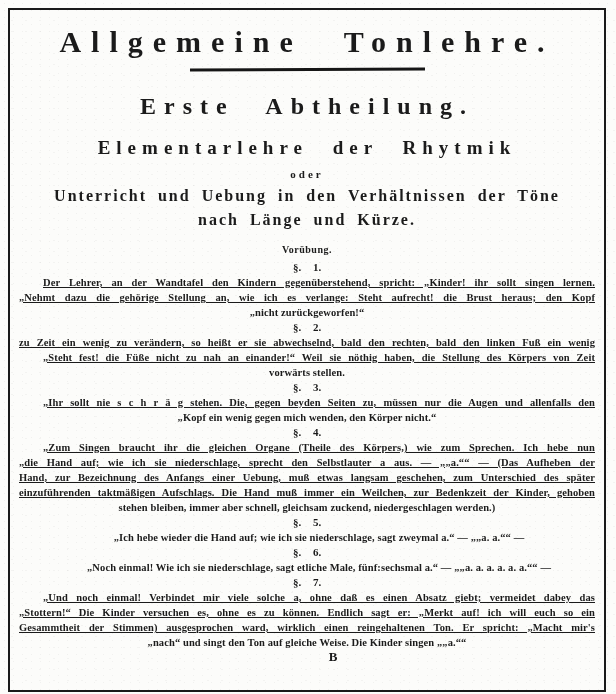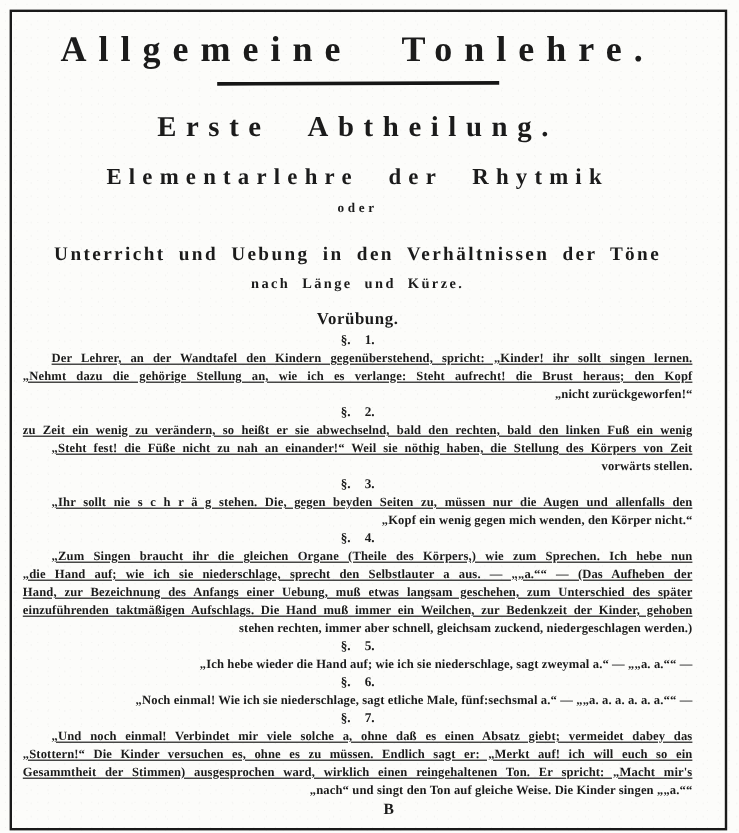--- a/index.html
+++ b/index.html
@@ -15,21 +15,21 @@
     background-color:#fcfcfa;
     background-image:
       radial-gradient(rgba(0,0,0,0.045) 0.5px, transparent 0.7px),
       radial-gradient(rgba(0,0,0,0.035) 0.5px, transparent 0.7px);
     background-size:9px 7px, 14px 11px;
     background-position:0 0, 5px 4px;
   }
   .frame {
     position:absolute; top:8px; left:8px; right:10px; bottom:2px;
     border:2px solid #1a1a1a;
-    padding:10px 27px 2px 9px;
+    padding:10px 9px 2px 9px;
     box-sizing:border-box;
     overflow:hidden;
   }
   .centered { text-align:center; font-weight:700; }
   .title {
     margin-top:5px;
     font-size:30px; line-height:34px;
     letter-spacing:10px; word-spacing:24px;
   }
   .title-rule {
@@ -46,45 +46,45 @@
     margin-top:15px;
     font-size:19px; line-height:24px;
     letter-spacing:6px; word-spacing:14px;text-align:center;
   }
   .h-oder {
     margin-top:8px;
     font-size:11px; line-height:13px;
     letter-spacing:3px;
   }
   .h-sub1 {
-    margin-top:21px;
+    margin-top:4px;
     font-size:16px; line-height:21px;
     letter-spacing:2px; word-spacing:5px;
   }
   .h-sub2 {
     margin-top:3px;
-    font-size:12px; line-height:21px;
+    font-size:16px; line-height:21px;
     letter-spacing:2px; word-spacing:5px;
   }
   .h-vor {
     margin-top:11px;
-    font-size:14px; line-height:18px;
+    font-size:10px; line-height:18px;
     letter-spacing:0.5px;
   }
   .sections { margin-top:2px; }
   .sec-num {
     text-align:center; font-weight:700;
     font-size:11px; line-height:13px;
     margin:1px 0 1px 0;
     word-spacing:9px;
   }
   .line {
     font-size:10.5px; line-height:15px;
     font-weight:700;
-    text-align:right;
+    text-align:center;
     letter-spacing:0.1px;
   }
   .line.full { text-align:justify; text-align-last:justify;text-decoration:underline; }
   .line.first { text-indent:24px; }
   .signature {
     text-align:center; font-weight:700;
     font-size:13px; line-height:13px;
     transform:translateX(26px);
     margin-top:0;
   }
@@ -128,34 +128,34 @@
           <div class="sec-num">§. 3.</div>
           <div class="line full first">„Ihr sollt nie s c h r ä g stehen. Die, gegen beyden Seiten zu, müssen nur die Augen und allenfalls den</div>
           <div class="line last">„Kopf ein wenig gegen mich wenden, den Körper nicht.“</div>
         </section>
         <section>
           <div class="sec-num">§. 4.</div>
           <div class="line full first">„Zum Singen braucht ihr die gleichen Organe (Theile des Körpers,) wie zum Sprechen. Ich hebe nun</div>
           <div class="line full">„die Hand auf; wie ich sie niederschlage, sprecht den Selbstlauter a aus. — „„a.““ — (Das Aufheben der</div>
           <div class="line full">Hand, zur Bezeichnung des Anfangs einer Uebung, muß etwas langsam geschehen, zum Unterschied des später</div>
           <div class="line full">einzuführenden taktmäßigen Aufschlags. Die Hand muß immer ein Weilchen, zur Bedenkzeit der Kinder, gehoben</div>
-          <div class="line last">stehen rechten, immer aber schnell, gleichsam zuckend, niedergeschlagen werden.)</div>
+          <div class="line last">stehen bleiben, immer aber schnell, gleichsam zuckend, niedergeschlagen werden.)</div>
         </section>
         <section>
           <div class="sec-num">§. 5.</div>
           <div class="line last first">„Ich hebe wieder die Hand auf; wie ich sie niederschlage, sagt zweymal a.“ — „„a. a.““ —</div>
         </section>
         <section>
           <div class="sec-num">§. 6.</div>
           <div class="line last first">„Noch einmal! Wie ich sie niederschlage, sagt etliche Male, fünf:sechsmal a.“ — „„a. a. a. a. a. a.““ —</div>
         </section>
         <section>
           <div class="sec-num">§. 7.</div>
           <div class="line full first">„Und noch einmal! Verbindet mir viele solche a, ohne daß es einen Absatz giebt; vermeidet dabey das</div>
-          <div class="line full">„Stottern!“ Die Kinder versuchen es, ohne es zu müssen. Endlich sagt er: „Merkt auf! ich will euch so ein</div>
+          <div class="line full">„Stottern!“ Die Kinder versuchen es, ohne es zu können. Endlich sagt er: „Merkt auf! ich will euch so ein</div>
           <div class="line full">Gesammtheit der Stimmen) ausgesprochen ward, wirklich einen reingehaltenen Ton. Er spricht: „Macht mir's</div>
           <div class="line last">„nach“ und singt den Ton auf gleiche Weise. Die Kinder singen „„a.““</div>
         </section>
       </div>
 
     <div class="signature">B</div>
 
   </div>
 </div>
 

